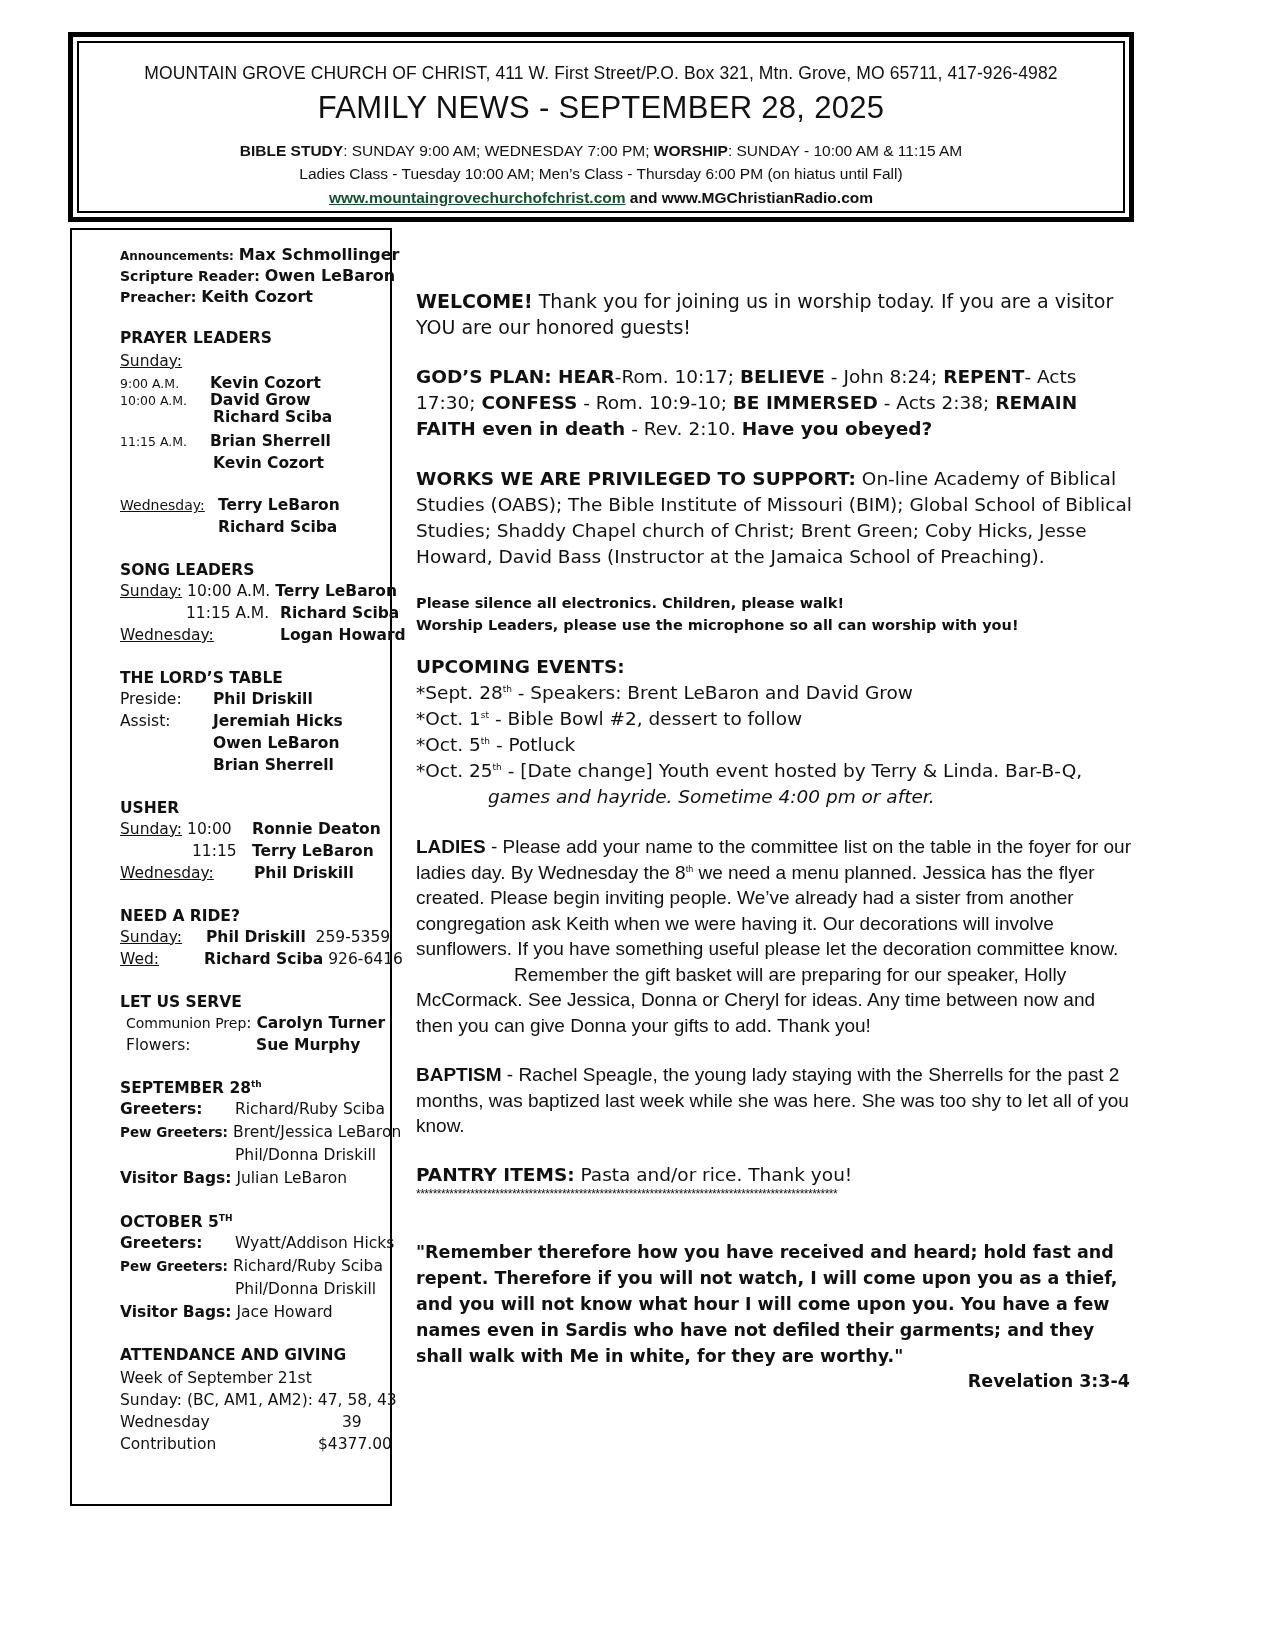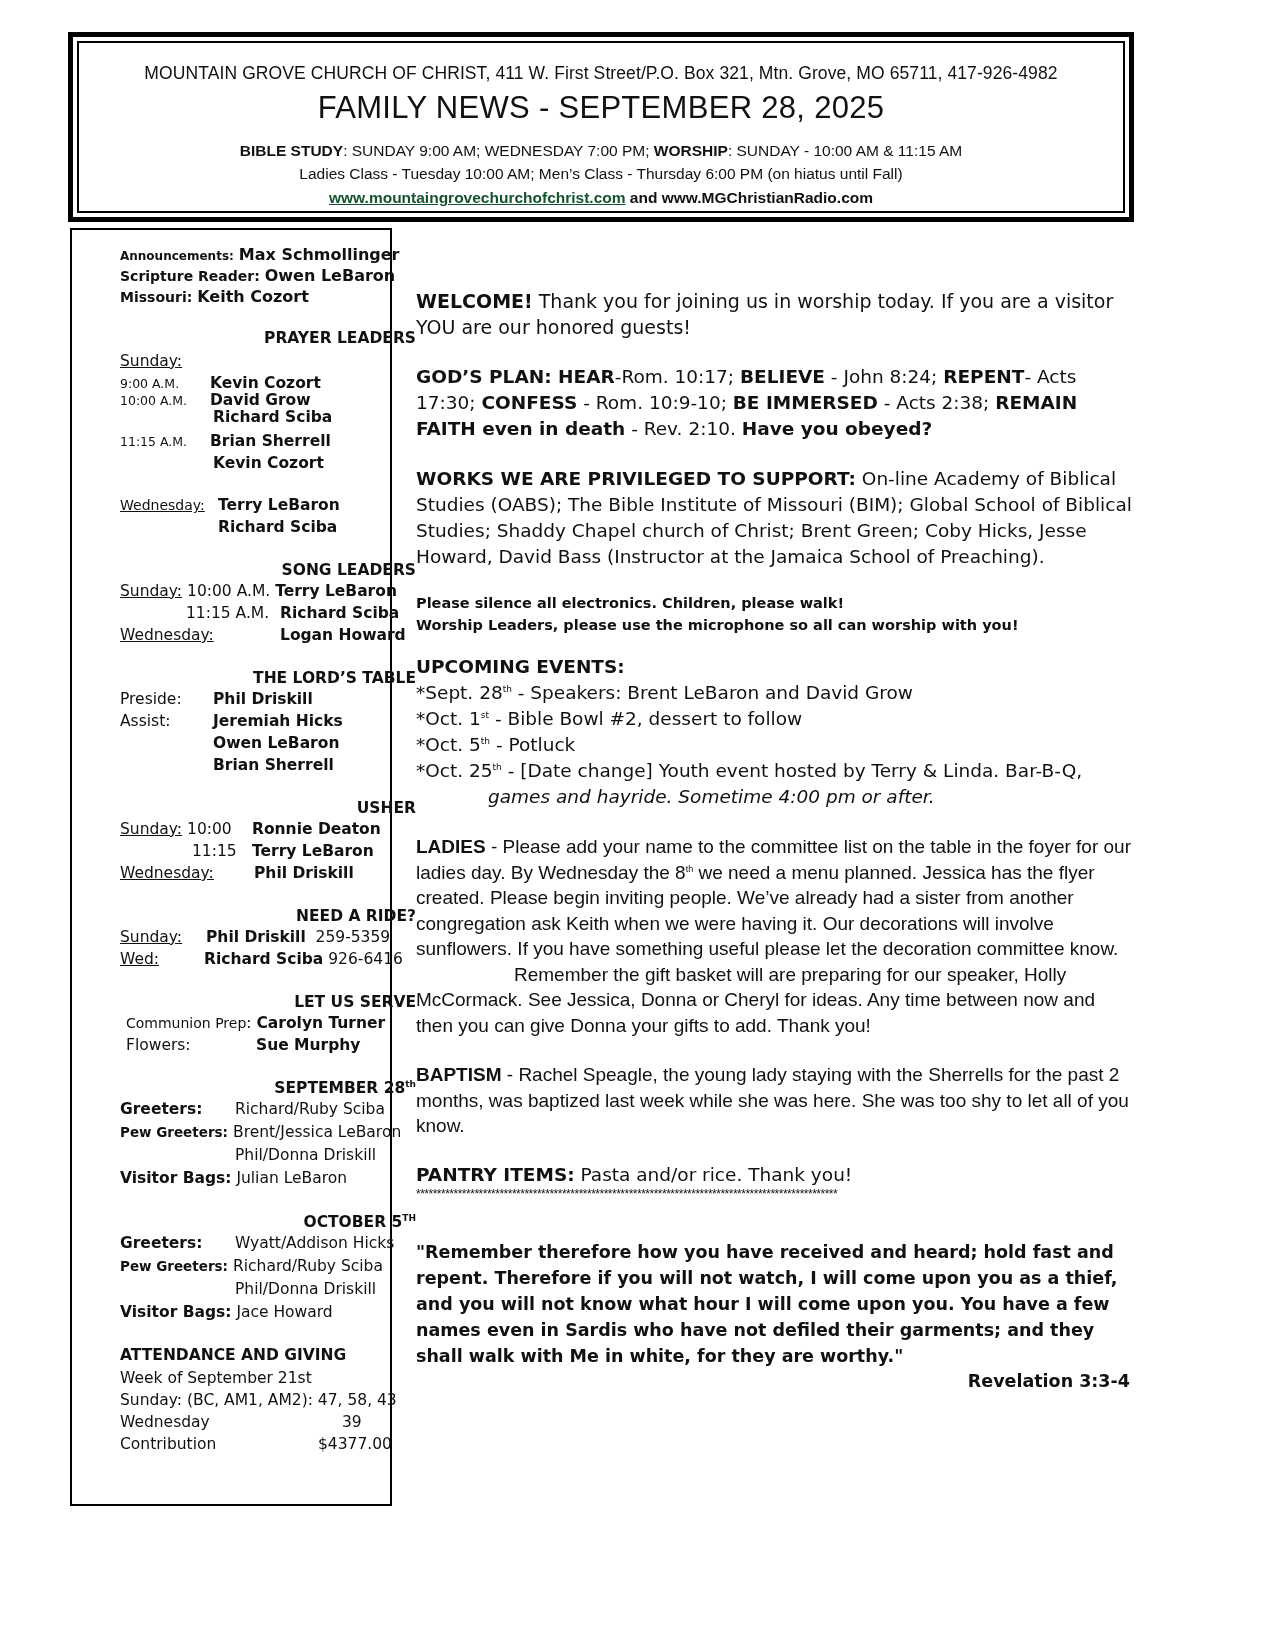--- a/index.html
+++ b/index.html
@@ -10,21 +10,21 @@
   .hdr-title { font-size: 31px; margin-top: 6px; letter-spacing: 0.3px; }
   .hdr-line3 { font-size: 15.5px; margin-top: 16px; }
   .hdr-line4 { font-size: 15.5px; margin-top: 5px; }
   .hdr-line5 { font-size: 15.5px; margin-top: 6px; font-weight: bold; }
   .hdr-line5 a { color: #14532d; text-decoration: underline; }
   .b { font-weight: bold; }
 
   .left { position: absolute; left: 70px; top: 228px; width: 322px; height: 1278px; border: 2px solid #000; box-sizing: border-box; font-family: "DejaVu Sans", sans-serif; font-size: 15.5px; }
   .left .inner { position: absolute; left: 12px; top: 14px; width: 296px; margin-left: 36px; }
   .row { position: relative; height: 20px; line-height: 20px; white-space: nowrap; }
-  .sec-h { text-align: right; font-weight: bold; height: 22px; line-height: 22px; }
+  .sec-h { text-align: left; font-weight: bold; height: 22px; line-height: 22px; }
   .u { text-decoration: underline; }
   .sm { font-size: 12.5px; }
   .small-b { font-size: 12px; font-weight: bold; }
   .nm { font-weight: bold; }
   .abs { position: absolute; top: 0; }
   sup { font-size: 9px; line-height: 0; }
 
   .right { position: absolute; left: 416px; top: 260px; width: 720px; font-size: 20px; }
   .p { line-height: 26px; margin: 0; }
   .sans-narrow { font-family: "Liberation Sans", sans-serif; margin-top: 28px; }
@@ -49,21 +49,21 @@
       <a>www.mountaingrovechurchofchrist.com</a><span> and </span><span>www.MGChristianRadio.com</span>
     </div>
   </div>
 </div>
 
 <div class="left">
   <div class="inner">
 
     <div class="row" style="height:21px;line-height:21px;"><span class="small-b">Announcements:</span> <span class="nm" style="font-size:16px">Max Schmollinger</span></div>
     <div class="row" style="height:21px;line-height:21px;"><span class="b" style="font-size:14px">Scripture Reader:</span> <span class="nm" style="font-size:16px">Owen LeBaron</span></div>
-    <div class="row" style="height:21px;line-height:21px;"><span class="b" style="font-size:14px">Missouri:</span> <span class="nm" style="font-size:16px">Keith Cozort</span></div>
+    <div class="row" style="height:21px;line-height:21px;"><span class="b" style="font-size:14px">Preacher:</span> <span class="nm" style="font-size:16px">Keith Cozort</span></div>
 
     <div style="height:20px"></div>
 
     <div class="sec-h">PRAYER LEADERS</div>
     <div class="row" style="height:26px;line-height:24px;"><span class="u">Sunday:</span></div>
     <div class="row" style="height:17px;line-height:17px;"><span class="sm">9:00 A.M.</span><span class="abs nm" style="left:90px">Kevin Cozort</span></div>
     <div class="row" style="height:17px;line-height:17px;"><span class="sm">10:00 A.M.</span><span class="abs nm" style="left:90px">David Grow</span></div>
     <div class="row" style="height:22px;line-height:17px;">
         <span class="abs nm" style="left:93px">Richard Sciba</span>
       </div>

